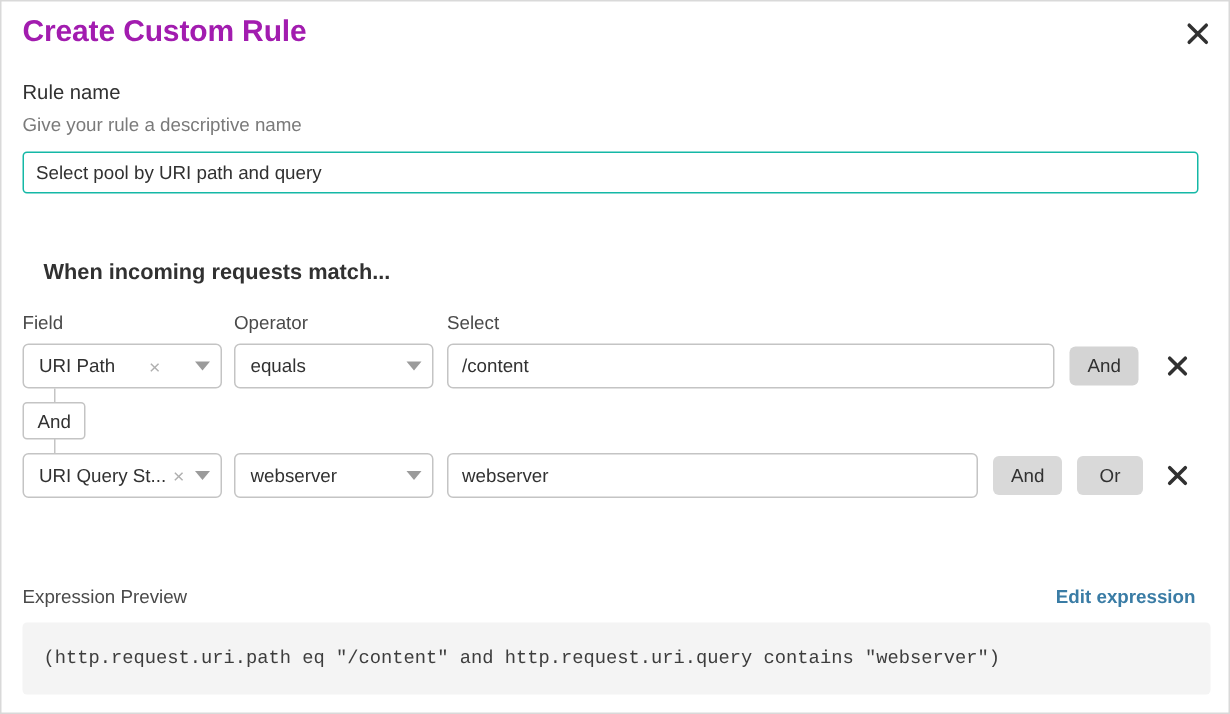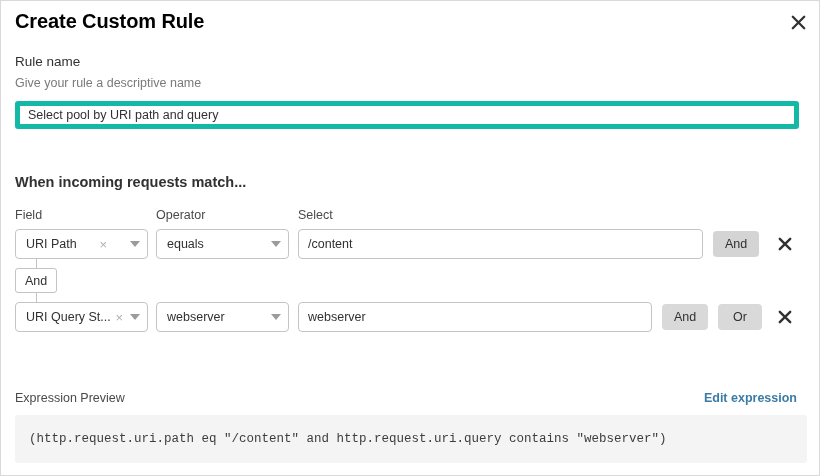--- a/index.html
+++ b/index.html
@@ -36,54 +36,54 @@
     padding: 0;
   }
   .close-btn svg { display: block; }
 
   .title {
     position: absolute;
     left: 14px;
     top: 9px;
     font-size: 20px;
     font-weight: bold;
-    color: #000000;
+    color: #a21caf;
     letter-spacing: -0.1px;
   }
 
   .label-strong {
     position: absolute;
     font-size: 13.5px;
     color: #313131;
   }
   .label-sub {
     position: absolute;
     font-size: 12.5px;
     color: #7a7a7a;
   }
 
   .rule-name-input {
     position: absolute;
     left: 14px;
     top: 100px;
     width: 784px;
     height: 28px;
-    border: 5px solid #14b8a6;
+    border: 1px solid #14b8a6;
     border-radius: 3px;
     background: #fff;
     font-family: "Liberation Sans", sans-serif;
     font-size: 12.5px;
     color: #313131;
     padding: 0 8px;
     outline: none;
   }
 
   .section-heading {
     position: absolute;
-    left: 14px;
+    left: 28px;
     top: 173px;
     font-size: 14.5px;
     font-weight: bold;
     color: #313131;
   }
 
   .col-label {
     position: absolute;
     top: 207px;
     font-size: 12.5px;

